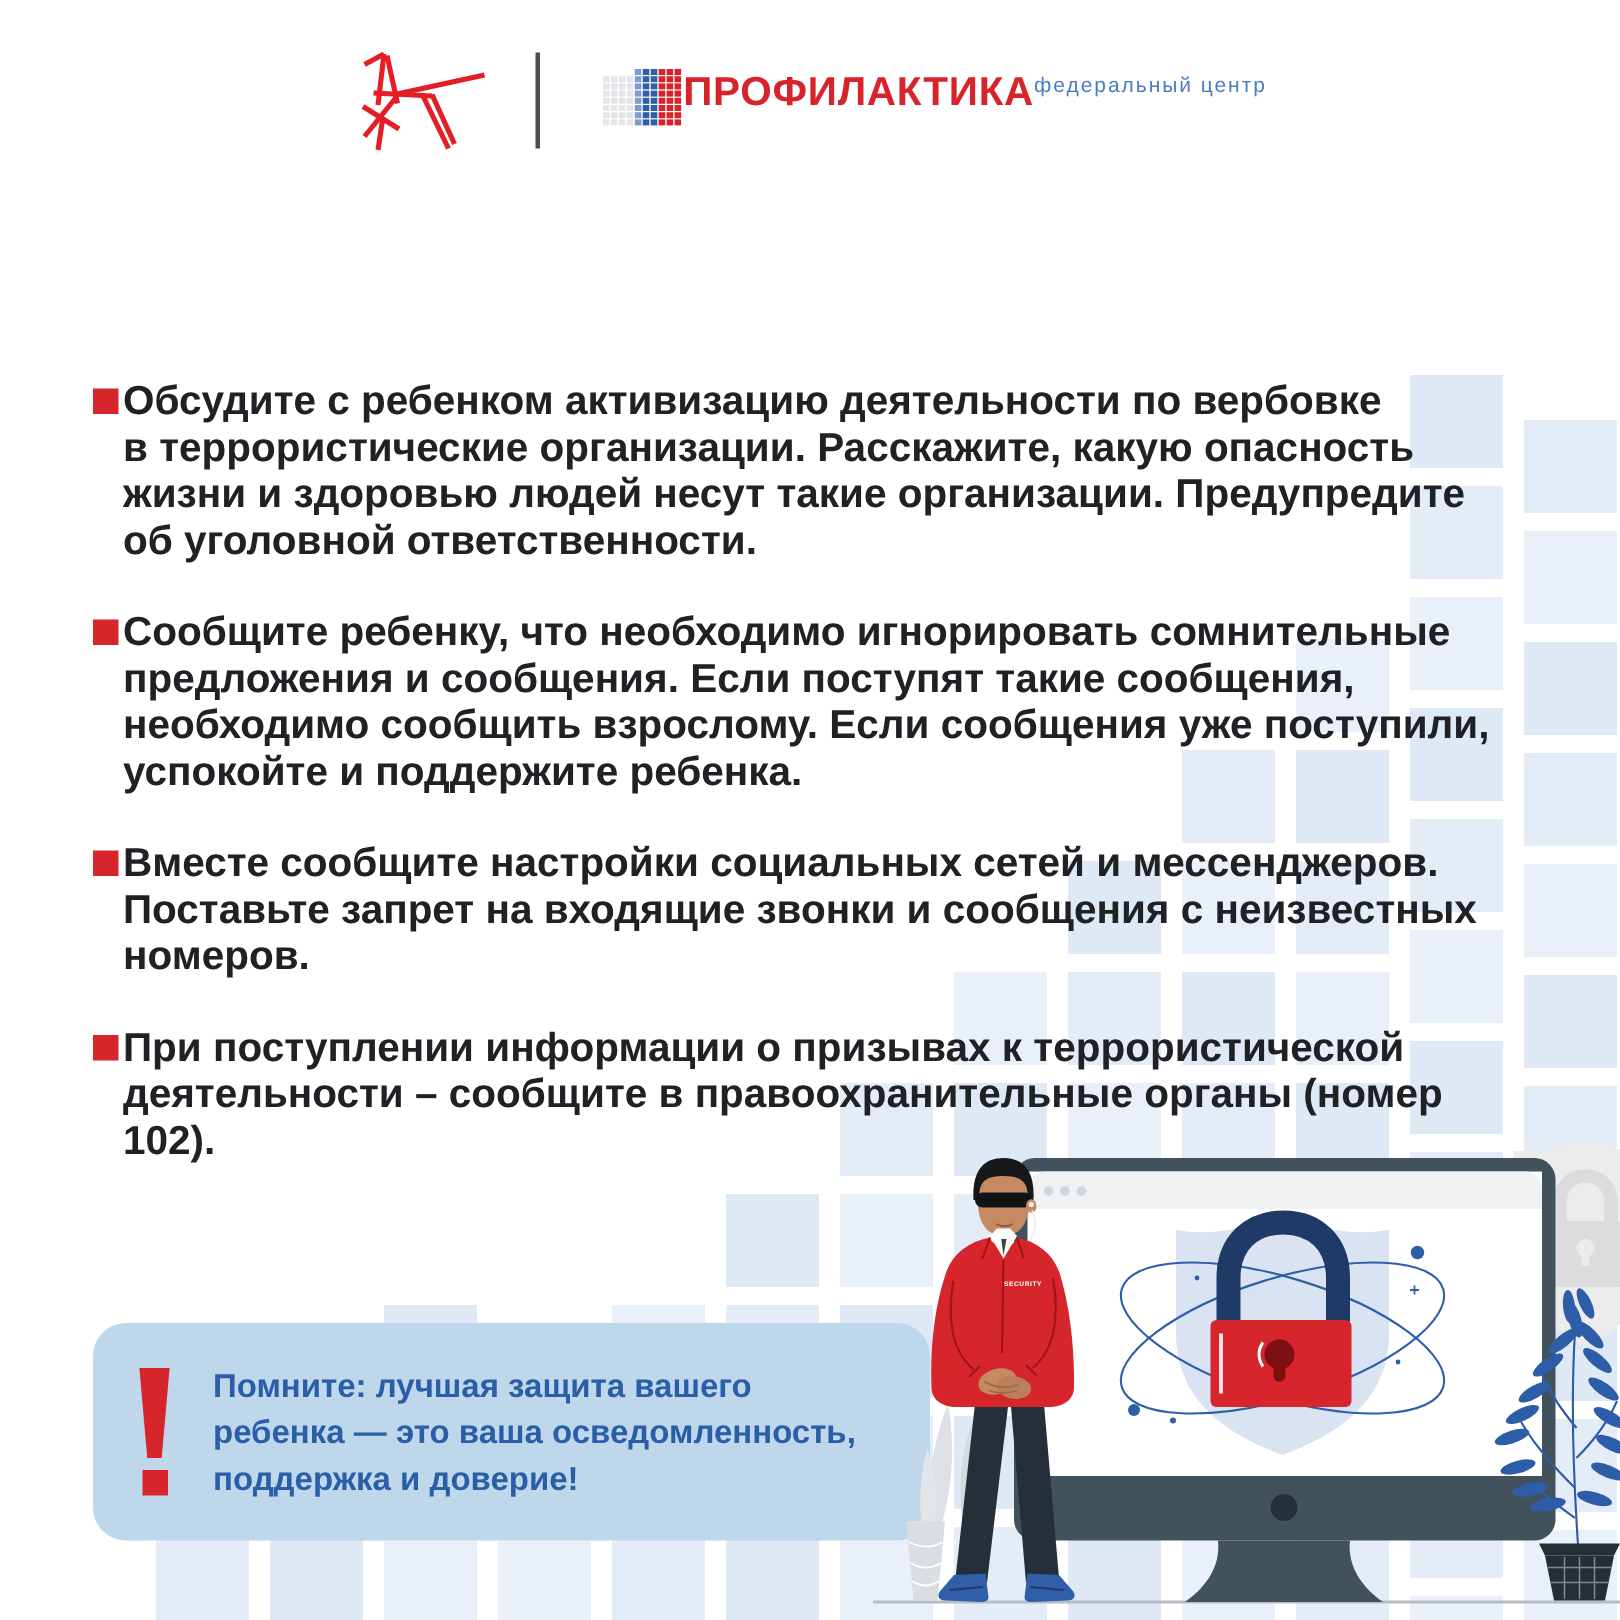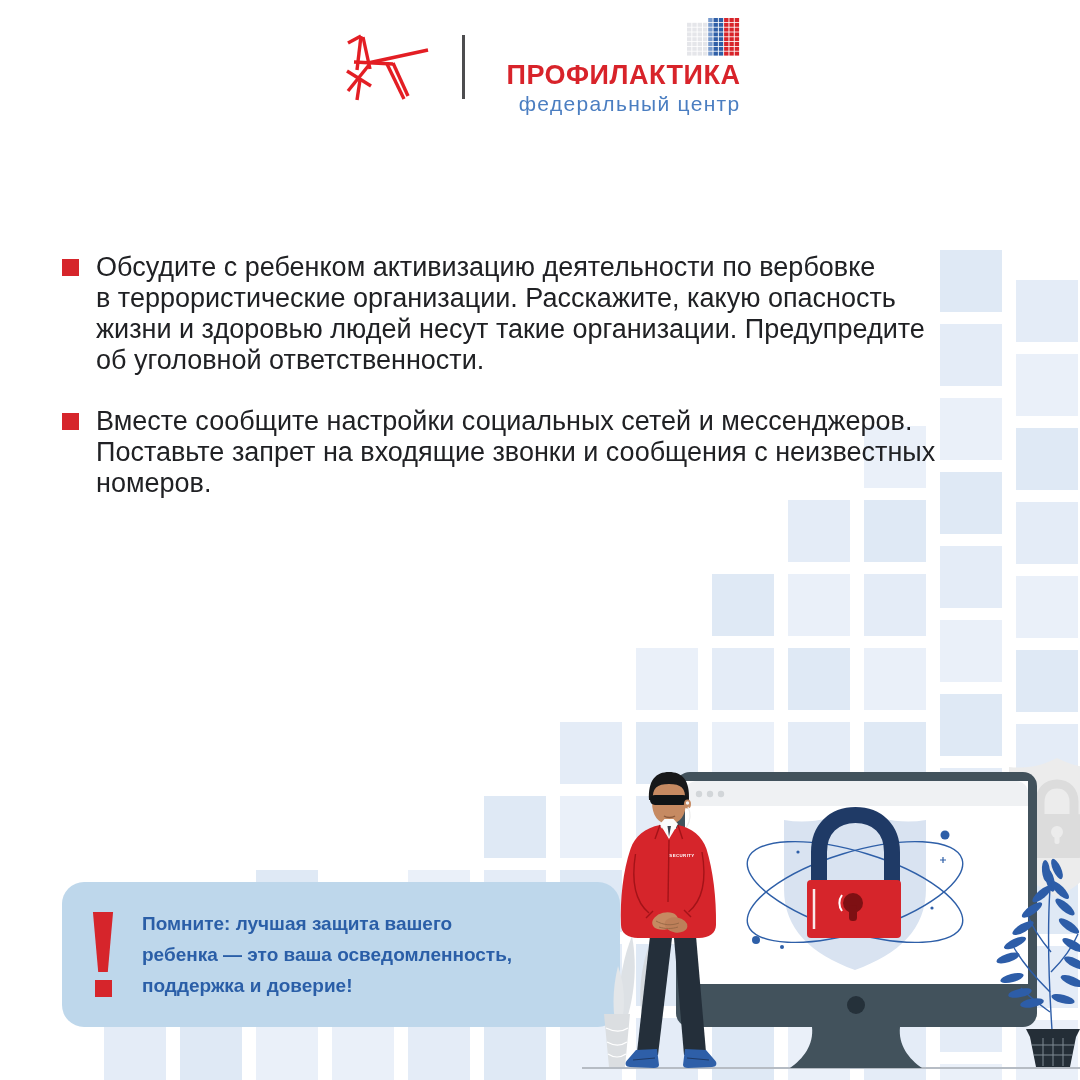--- a/index.html
+++ b/index.html
@@ -14,44 +14,44 @@
 
   
   .bg{position:absolute;inset:0;z-index:0;}
   .bg-sq{position:absolute;width:62px;height:62px;}
 
   
   .header{position:absolute;top:0;left:0;width:1080px;height:133px;display:flex;
           align-items:center;justify-content:center;gap:22px;z-index:3;background:#fff;}
   .brand-mark{width:100px;height:90px;margin-top:4px;}
   .logo-divider{width:3px;height:64px;background:#4D4D4F;}
-  .logo-block{display:flex;flex-direction:column;align-items:flex-end;margin-left:20px;}
+  .logo-block{display:flex;flex-direction:row;align-items:flex-start;margin-left:20px;}
   .logo-grid{width:53px;height:39px;margin-bottom:3px;}
   .logo-title{font-size:27px;font-weight:bold;color:var(--logo_red);letter-spacing:.5px;line-height:30px;}
-  .logo-subtitle{font-size:21px;color:var(--logo_blue);letter-spacing:1.3px;margin-top:2px;}
+  .logo-subtitle{font-size:14px;color:var(--logo_blue);letter-spacing:1.3px;margin-top:2px;}
 
   
   .banner{position:absolute;top:133px;left:0;width:1080px;height:100px;background:var(--red);
           display:flex;align-items:center;justify-content:center;z-index:3;}
   .banner h1{color:#fff;font-size:40px;font-weight:bold;white-space:nowrap;
              letter-spacing:-.5px;transform:scaleX(.83);transform-origin:center;}
 
   
   .bullets{position:absolute;top:252px;left:62px;width:960px;z-index:2;list-style:none;}
-  .bullet{display:flex;gap:17px;margin-bottom:30px;}
+  .bullet{display:flex;gap:3px;margin-bottom:30px;font-weight:bold;}
   .bullet-marker{flex:none;width:17px;height:17px;background:var(--red);margin-top:7px;}
   .bullet-text{font-size:27px;line-height:31px;color:var(--body_text);white-space:pre-line;}
 
   
   .callout{position:absolute;left:62px;top:882px;width:558px;height:145px;background:var(--callout_bg);
            border-radius:22px;display:flex;align-items:center;z-index:2;}
   .excl{width:26px;display:flex;flex-direction:column;align-items:center;gap:8px;margin:0 26px 0 28px;flex:none;}
   .excl-bar{width:24px;height:60px;background:var(--red);clip-path:polygon(8% 0,92% 0,70% 100%,30% 100%);}
   .excl-dot{width:17px;height:17px;background:var(--red);}
-  .callout-text{font-size:19px;line-height:31px;font-weight:bold;color:var(--callout_text);white-space:pre-line;}
+  .callout-text{font-size:22px;line-height:31px;font-weight:bold;color:var(--callout_text);white-space:pre-line;}
 
   
   .illu{position:absolute;left:560px;top:740px;width:520px;height:340px;z-index:4;pointer-events:none;}
 </style>
 </head>
 <body>
 
 <div class="poster">
 
   <div class="bg">
@@ -232,23 +232,35 @@
   <ul class="bullets">
     <li class="bullet">
       <span class="bullet-marker"></span>
       <span class="bullet-text">Обсудите с ребенком активизацию деятельности по вербовке
 в террористические организации. Расскажите, какую опасность
 жизни и здоровью людей несут такие организации. Предупредите
 об уголовной ответственности.</span>
     </li>
     <li class="bullet">
       <span class="bullet-marker"></span>
+      <span class="bullet-text">Сообщите ребенку, что необходимо игнорировать сомнительные
+предложения и сообщения. Если поступят такие сообщения,
+необходимо сообщить взрослому. Если сообщения уже поступили,
+успокойте и поддержите ребенка.</span>
+    </li>
+    <li class="bullet">
+      <span class="bullet-marker"></span>
       <span class="bullet-text">Вместе сообщите настройки социальных сетей и мессенджеров.
 Поставьте запрет на входящие звонки и сообщения с неизвестных
 номеров.</span>
+    </li>
+    <li class="bullet">
+      <span class="bullet-marker"></span>
+      <span class="bullet-text">При поступлении информации о призывах к террористической
+деятельности – сообщите в правоохранительные органы (номер 102).</span>
     </li>
   </ul>
 
   <div class="callout">
     <div class="excl">
       <div class="excl-bar"></div>
       <div class="excl-dot"></div>
     </div>
     <div class="callout-text">Помните: лучшая защита вашего
 ребенка — это ваша осведомленность,

